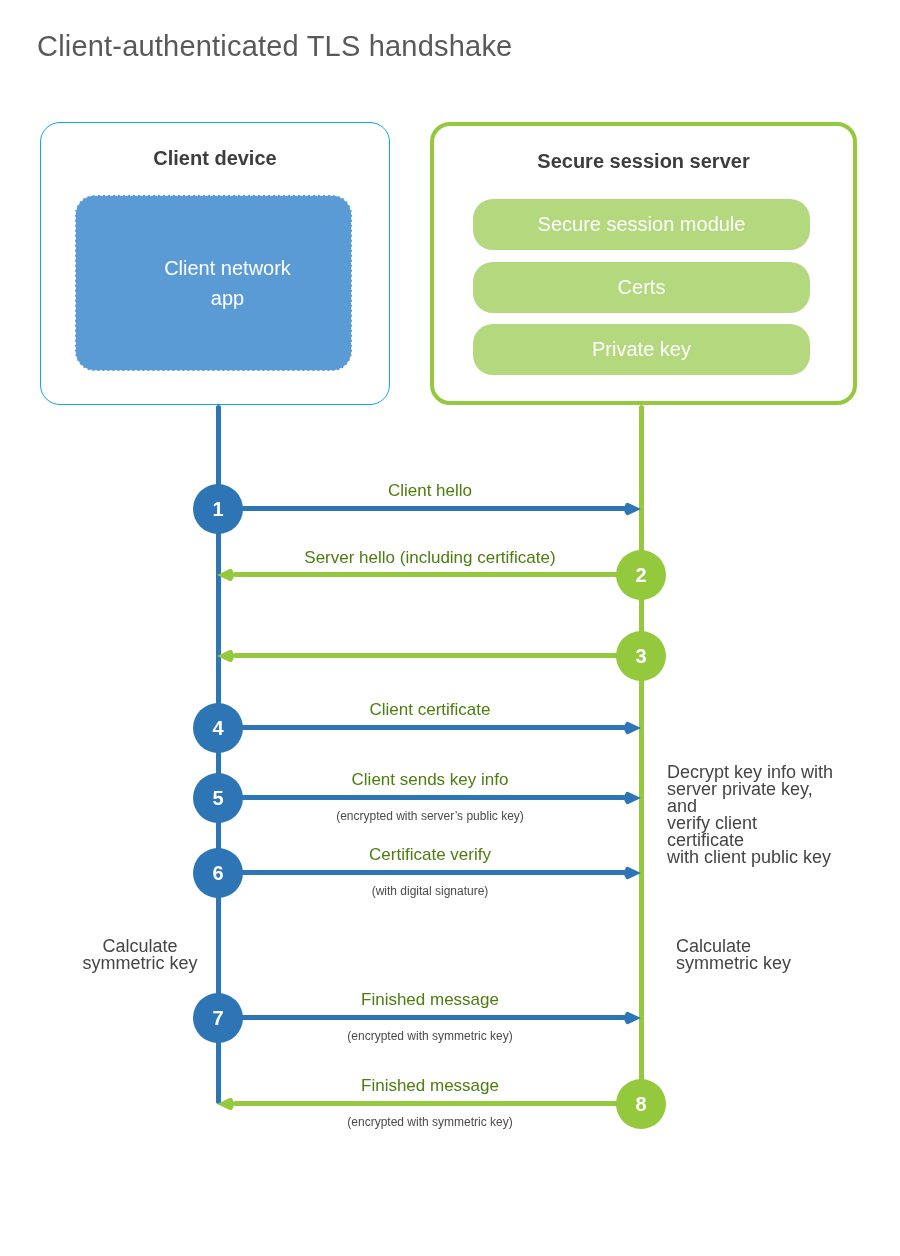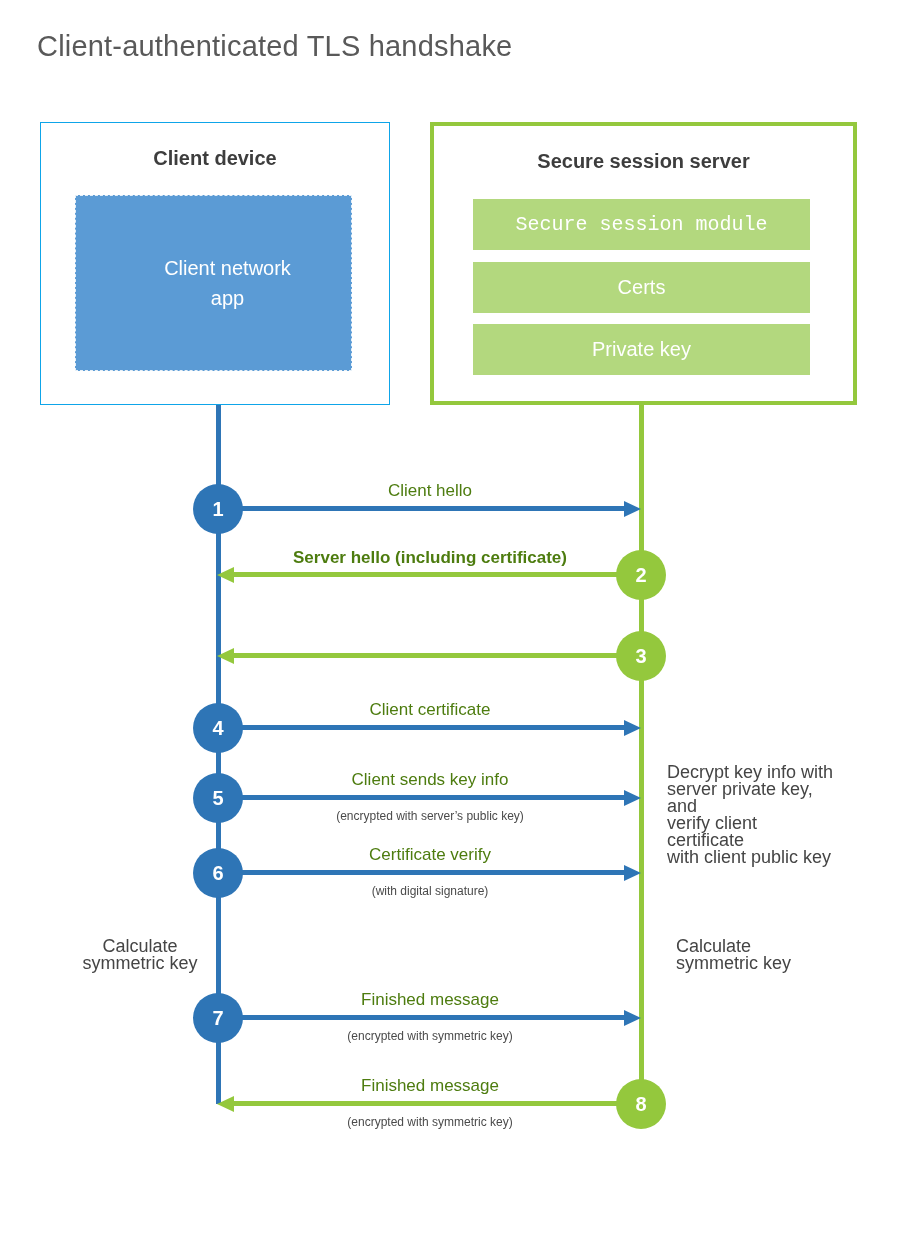--- a/index.html
+++ b/index.html
@@ -1,15 +1,15 @@
 <!DOCTYPE html>
 <html><head>
 <meta charset="utf-8">
 <style>
-  * { margin:0; padding:0; box-sizing:border-box; }
+  * { margin:0; padding:0; box-sizing:border-box;border-radius:20px; }
   html,body { background:#ffffff; }
   body { font-family:"Liberation Sans", sans-serif; }
   .canvas {
     position:relative; width:900px; height:1256px; background:#ffffff;
     overflow:hidden; margin:0 auto;
   }
   .page-title {
     position:absolute; left:37px; top:30px;
     font-size:29px; font-weight:300; color:#595959; letter-spacing:0.2px;
   }
@@ -29,21 +29,21 @@
   .app-label {
     color:#ffffff; font-size:20px; line-height:30px; text-align:center;
     white-space:pre-line;
     margin-left:28px;
   }
   .bar {
     position:absolute; left:39px; width:337px; height:51px;
     background:#b3d87e; color:#ffffff; font-size:20px;
     display:flex; align-items:center; justify-content:center;
   }
-  .bar1 { top:73px;font-family:Liberation Mono, monospace; } .bar2 { top:136px; } .bar3 { top:198px; }
+  .bar1 { top:73px; } .bar2 { top:136px; } .bar3 { top:198px; }
   
   .lifeline { position:absolute; width:5px; }
   .blue-line  { left:215.5px; top:405px; height:699px; background:#2e75b6; }
   .green-line { left:638.5px; top:405px; height:701px; background:#94c83d; }
   
   .circle {
     position:absolute; width:50px; height:50px; border-radius:50%;
     color:#ffffff; font-size:20px; font-weight:700;
     display:flex; align-items:center; justify-content:center; z-index:3;
   }
@@ -99,21 +99,21 @@
   </div>
 
   <div class="circle blue" style="left:193px; top:484px;">1</div>
   <div class="hline blue" style="top:506px;"></div>
   <div class="head right" style="top:501px;"></div>
   <div class="msg-label" style="top:481px;">Client hello</div>
 
   <div class="circle green" style="left:616px; top:550px;">2</div>
   <div class="hline green" style="top:572px;"></div>
   <div class="head left" style="top:567px;"></div>
-  <div class="msg-label" style="top:548px;font-weight:bold;">Server hello (including certificate)</div>
+  <div class="msg-label" style="top:548px;">Server hello (including certificate)</div>
 
   <div class="circle green" style="left:616px; top:631px;">3</div>
   <div class="hline green" style="top:653px;"></div>
   <div class="head left" style="top:648px;"></div>
 
   <div class="circle blue" style="left:193px; top:703px;">4</div>
   <div class="hline blue" style="top:725px;"></div>
   <div class="head right" style="top:720px;"></div>
   <div class="msg-label" style="top:700px;">Client certificate</div>
 

